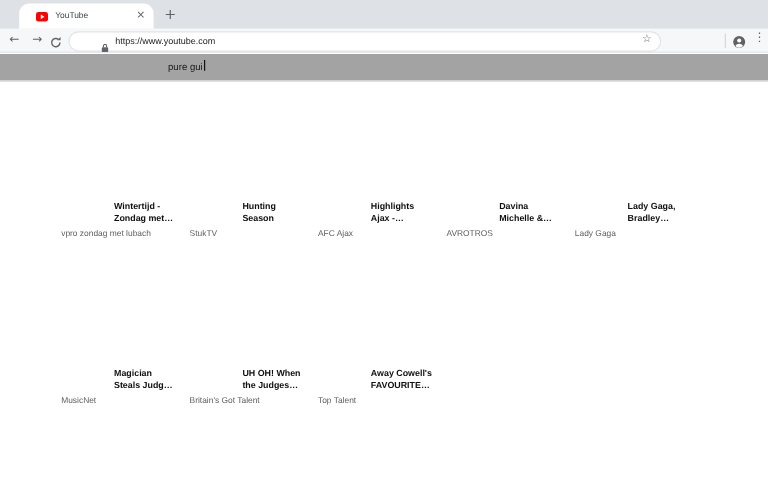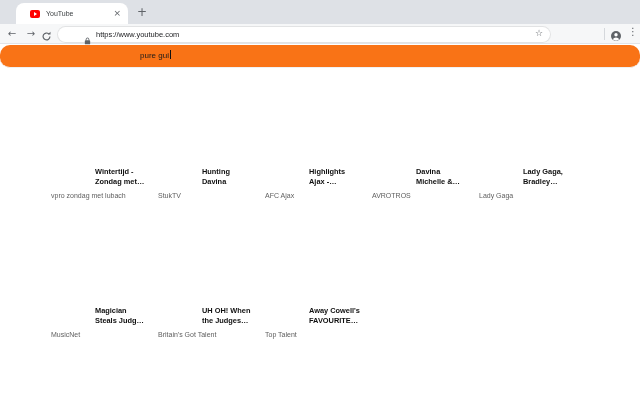--- a/index.html
+++ b/index.html
@@ -31,22 +31,22 @@
              border-radius:8px; box-shadow:0 0 0 1px rgba(0,0,0,0.08); }
   .lock { position:absolute; left:26px; top:3.5px; }
   .url-text { position:absolute; left:38px; top:3px; font-size:7.5px; color:#202124; white-space:nowrap; }
   .star { position:absolute; right:7px; top:2px; font-size:9px; color:#5f6368; }
   .toolbar-divider { position:absolute; left:604px; top:4px; width:1px; height:12px; background:#d5d8dc; }
   .profile { position:absolute; left:610px; top:4px; }
   .menu-dots { position:absolute; left:628px; top:3px; font-size:10px; color:#5f6368; }
 
   
   .page { position:absolute; left:0; top:45px; width:640px; height:355px; background:#fff; }
-  .masthead { position:absolute; left:0; top:0; width:640px; height:23px; background:#f97316;
-              border-bottom:1px solid #f0f1f2;border-radius:10px; }
+  .masthead { position:absolute; left:0; top:0; width:640px; height:23px; background:#a3a3a3;
+              border-bottom:1px solid #f0f1f2; }
   .search-text { position:absolute; left:140px; top:5px; font-size:8px; color:#1a1a1a; white-space:nowrap; }
   .caret { display:inline-block; width:1px; height:9px; background:#111; vertical-align:-1px; margin-left:1px; }
 
   .row { position:absolute; left:51px; right:0; display:flex; }
   .row-1 { top:122px; }
   .row-2 { top:261px; }
   .video-card { width:96px; margin-right:11px; flex:0 0 auto; cursor:pointer; }
   .video-title { font-size:7.4px; line-height:10px; font-weight:700; color:#101010;
                  display:-webkit-box; -webkit-line-clamp:2; -webkit-box-orient:vertical; overflow:hidden;margin-left:44px; }
   .video-channel { font-size:7px; line-height:9px; color:#606060; margin-top:4px; }
@@ -102,21 +102,21 @@
     <div class="masthead">
       <span class="search-text"><span>pure gui</span><span class="caret"></span></span>
     </div>
 
     <div class="row row-1">
       <div class="video-card">
         <div class="video-title">Wintertijd - Zondag met Lubach (S09)</div>
         <div class="video-channel">vpro zondag met lubach</div>
       </div>
       <div class="video-card">
-        <div class="video-title">Hunting Davina</div>
+        <div class="video-title">Hunting Season</div>
         <div class="video-channel">StukTV</div>
       </div>
       <div class="video-card">
         <div class="video-title">Highlights Ajax - Shocking</div>
         <div class="video-channel">AFC Ajax</div>
       </div>
       <div class="video-card">
         <div class="video-title">Davina Michelle &amp; Tino Martin - Voorbij | Beste Zangers...</div>
         <div class="video-channel">AVROTROS</div>
       </div>

